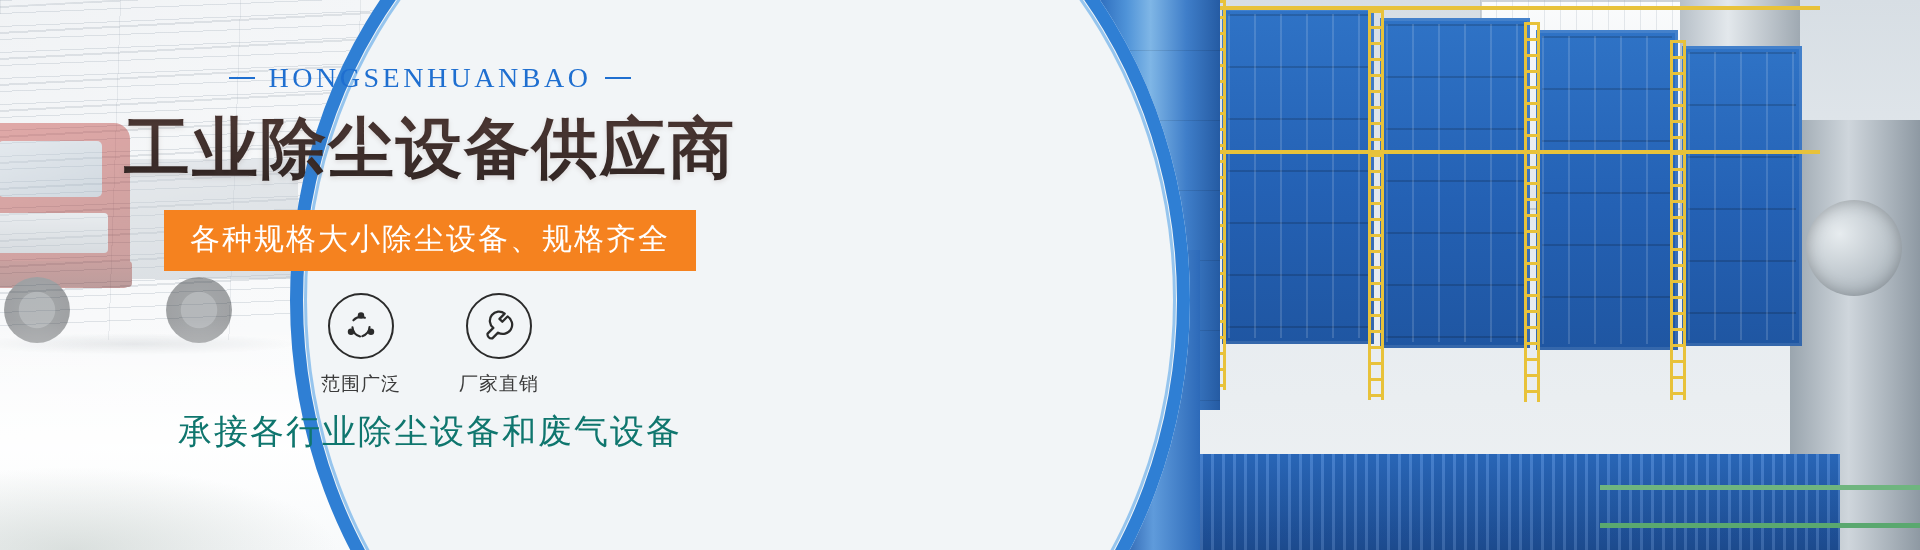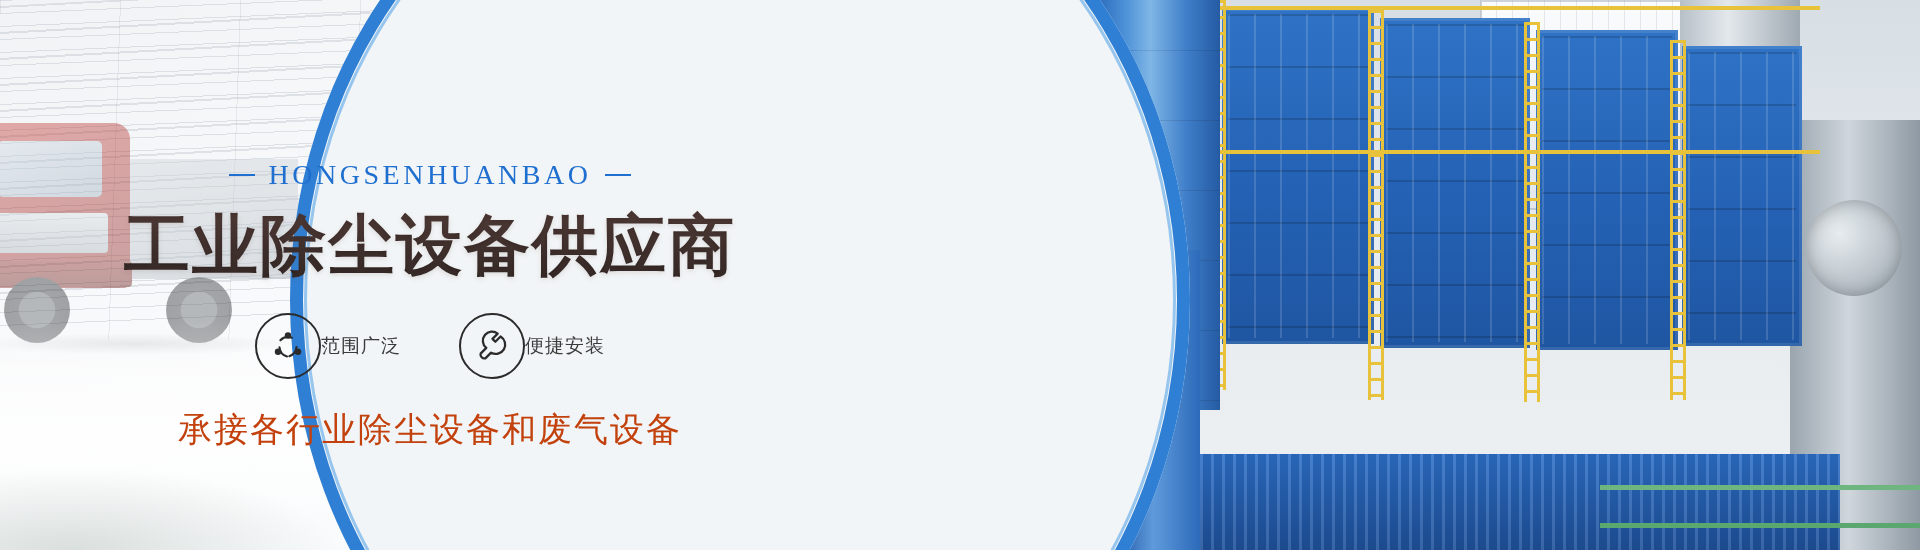--- a/index.html
+++ b/index.html
@@ -138,45 +138,45 @@
   .arc-fill{ position:absolute; left:-430px; top:0; width:900px; height:1000px;
         border-radius:50%; background:#f2f5f7; }
   .arc-line{ position:absolute; left:-430px; top:0; width:900px; height:1000px;
         border-radius:50%; border:13px solid #2f7fd4; }
   .arc-line2{ position:absolute; left:-416px; top:14px; width:872px; height:972px;
         border-radius:50%; border:3px solid #6fb1ea; opacity:.7; }
 
   
   .content{ position:absolute; left:0; top:0; width:860px; height:550px;
         display:flex; flex-direction:column; align-items:center;
-        padding-top:62px;justify-content:center; }
+        padding-top:62px; }
 
   .eyebrow{ display:flex; align-items:center; gap:14px;
         color:#1f6fd0; font-family:"Liberation Serif","DejaVu Serif",serif;
         font-size:28px; letter-spacing:3.5px; font-weight:400; }
   .eyebrow .dash{ display:block; width:26px; height:2px; background:#1f6fd0; }
 
   .headline{ margin-top:10px; font-size:66px; font-weight:bold; letter-spacing:2px;
         background:linear-gradient(180deg,#4a3430 0%,#3a2a27 40%,#241b19 100%);
         -webkit-background-clip:text; background-clip:text; color:transparent;
         text-shadow:0 2px 5px rgba(120,100,95,.18);
         font-family:Liberation Mono, monospace; }
 
   .subbar{ margin-top:16px; background:#f5821f; color:#fff;
         font-size:30px; letter-spacing:2px; padding:9px 26px 11px;
         font-family:"DejaVu Sans","Liberation Sans",sans-serif; }
 
   .features{ margin-top:22px; display:flex; gap:58px; }
-  .feat{ display:flex; align-items:center; }
+  .feat{ display:flex; flex-direction:column; align-items:center; gap:12px; }
   .feat .ring{ width:66px; height:66px; border:2.5px solid #2b2b2b; border-radius:50%;
         display:flex; align-items:center; justify-content:center; }
   .feat .cap{ font-size:19px; color:#3b3b3b; letter-spacing:1px;
         font-family:"DejaVu Sans","Liberation Sans",sans-serif; }
 
-  .tagline{ margin-top:28px; font-size:34px; color:#c2410c; letter-spacing:2px;
+  .tagline{ margin-top:12px; font-size:34px; color:#0f766e; letter-spacing:2px;
         font-weight:500; font-family:"DejaVu Sans","Liberation Sans",sans-serif; }
 </style>
 </head>
 <body>
 
 <div class="stage">
 
   <div class="bg-left">
     <div class="wall"></div>
     <div class="wall2"></div>
@@ -238,20 +238,21 @@
   <div class="content">
 
     <div class="eyebrow">
       <span class="dash"></span>
       <span>HONGSENHUANBAO</span>
       <span class="dash"></span>
     </div>
 
     <h1 class="headline">工业除尘设备供应商</h1>
 
+    <div class="subbar">各种规格大小除尘设备、规格齐全</div>
 
     <div class="features">
 
       <div class="feat">
         <div class="ring">
           <svg width="38" height="38" viewBox="0 0 40 40">
             <path d="M12 14 A11 11 0 0 1 28 14" fill="none" stroke="#2b2b2b" stroke-width="2.2" stroke-linecap="round" stroke-dasharray="13 5"></path>
             <path d="M29 21 A11 11 0 0 1 20 31" fill="none" stroke="#2b2b2b" stroke-width="2.2" stroke-linecap="round" stroke-dasharray="13 5"></path>
             <path d="M19 31 A11 11 0 0 1 11 21" fill="none" stroke="#2b2b2b" stroke-width="2.2" stroke-linecap="round" stroke-dasharray="13 5"></path>
             <circle cx="20" cy="9" r="3.4" fill="#2b2b2b"></circle>
@@ -263,21 +264,21 @@
       </div>
 
 
       <div class="feat">
         <div class="ring">
           <svg width="38" height="38" viewBox="0 0 40 40">
             <path d="M26 7 L20.5 12.5 L23.5 15.5 L29 10 A9.5 9.5 0 0 1 19 27 L13 33
                      A4.2 4.2 0 0 1 8 28 L14 22 A9.5 9.5 0 0 1 26 7 Z" fill="none" stroke="#2b2b2b" stroke-width="2.4" stroke-linejoin="round" stroke-linecap="round"></path>
           </svg>
         </div>
-        <div class="cap">便捷安装</div>
+        <div class="cap">厂家直销</div>
       </div>
 
 
     </div>
 
     <div class="tagline">承接各行业除尘设备和废气设备</div>
   </div>
 
 </div>
 

